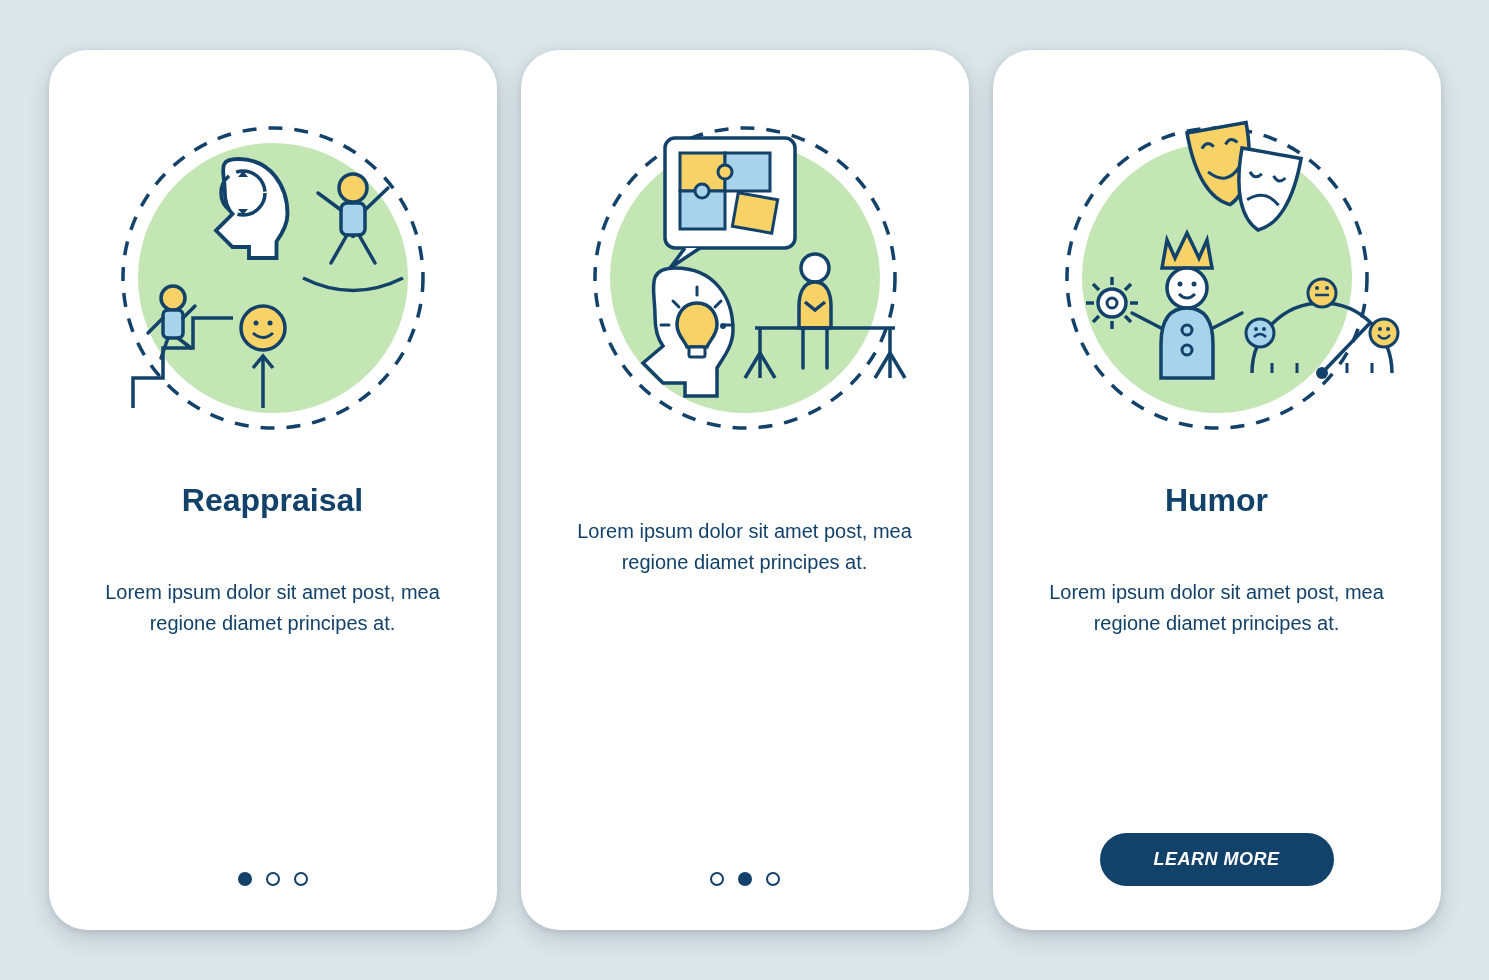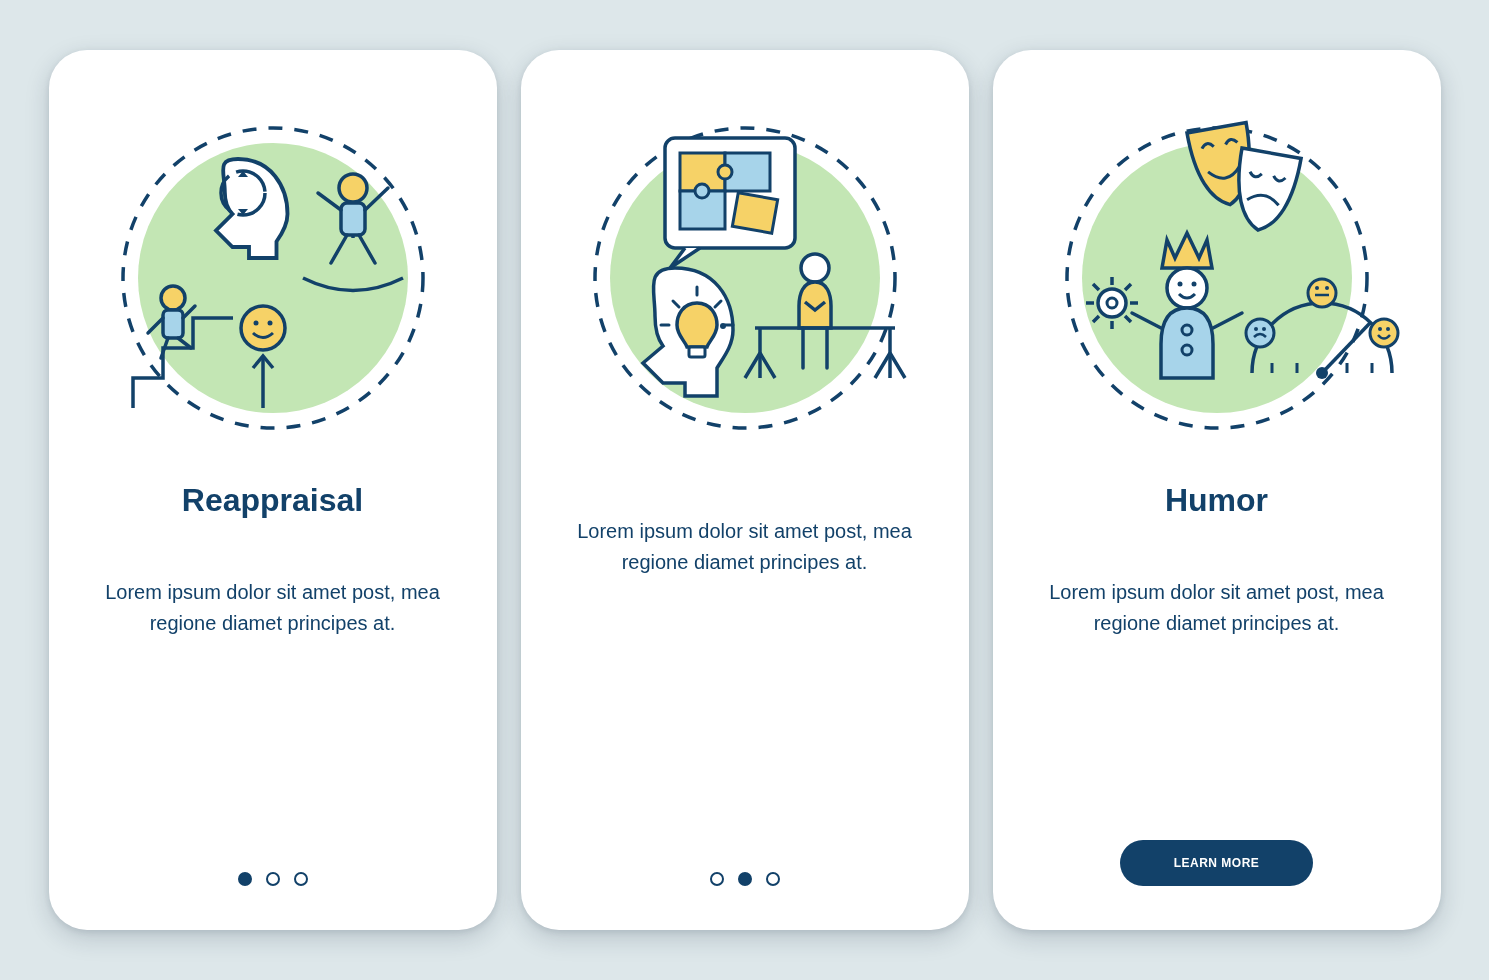--- a/index.html
+++ b/index.html
@@ -61,27 +61,28 @@
   .dots { display:flex; gap:14px; align-items:center; }
   .dot {
     width:14px; height:14px; border-radius:50%;
     border: 2.5px solid #124169;
     background: transparent;
   }
   .dot.active { background:#124169; }
   .cta {
     background: #124169;
     color: #ffffff;
-    font-size: 12px;
+    font-size: 18px;
     font-weight: 700;
     letter-spacing: 0.5px;
     border: none;
     border-radius: 999px;
     padding: 16px 54px;
     cursor: pointer;
+    font-style: italic;
   }
   svg { overflow: visible; }
 </style>
 </head>
 <body>
 
 <div class="row">
 
   <div class="phone">
     <div class="illus-wrap">

